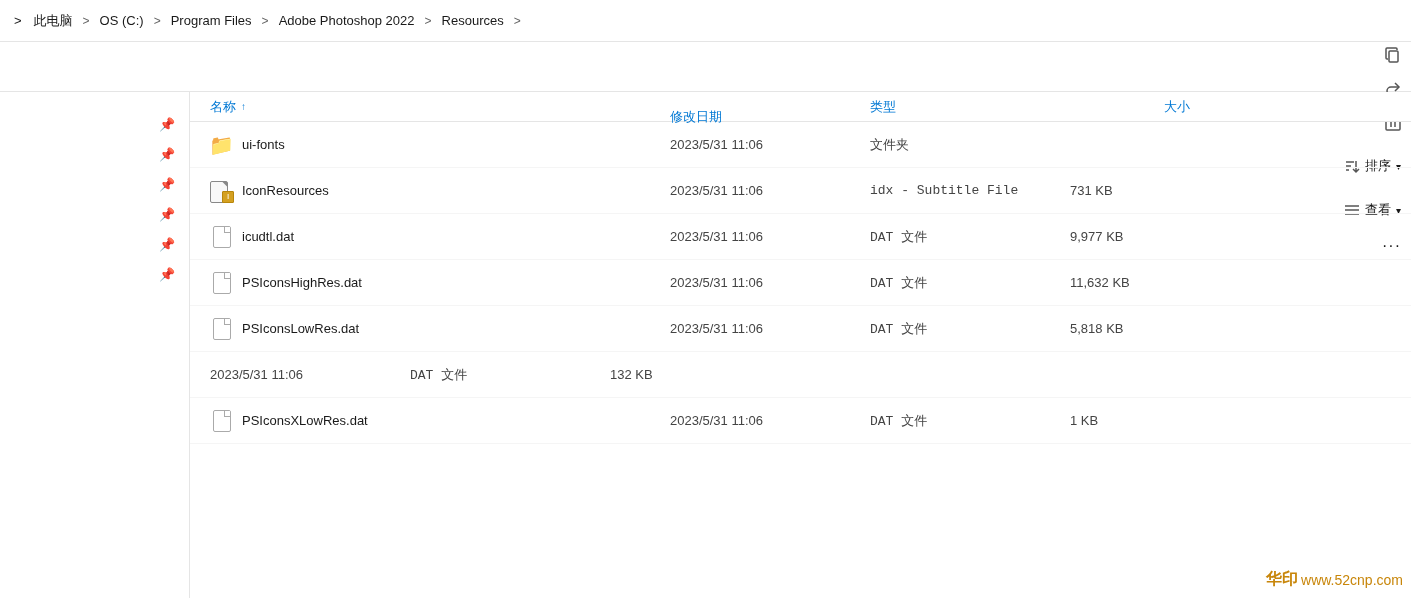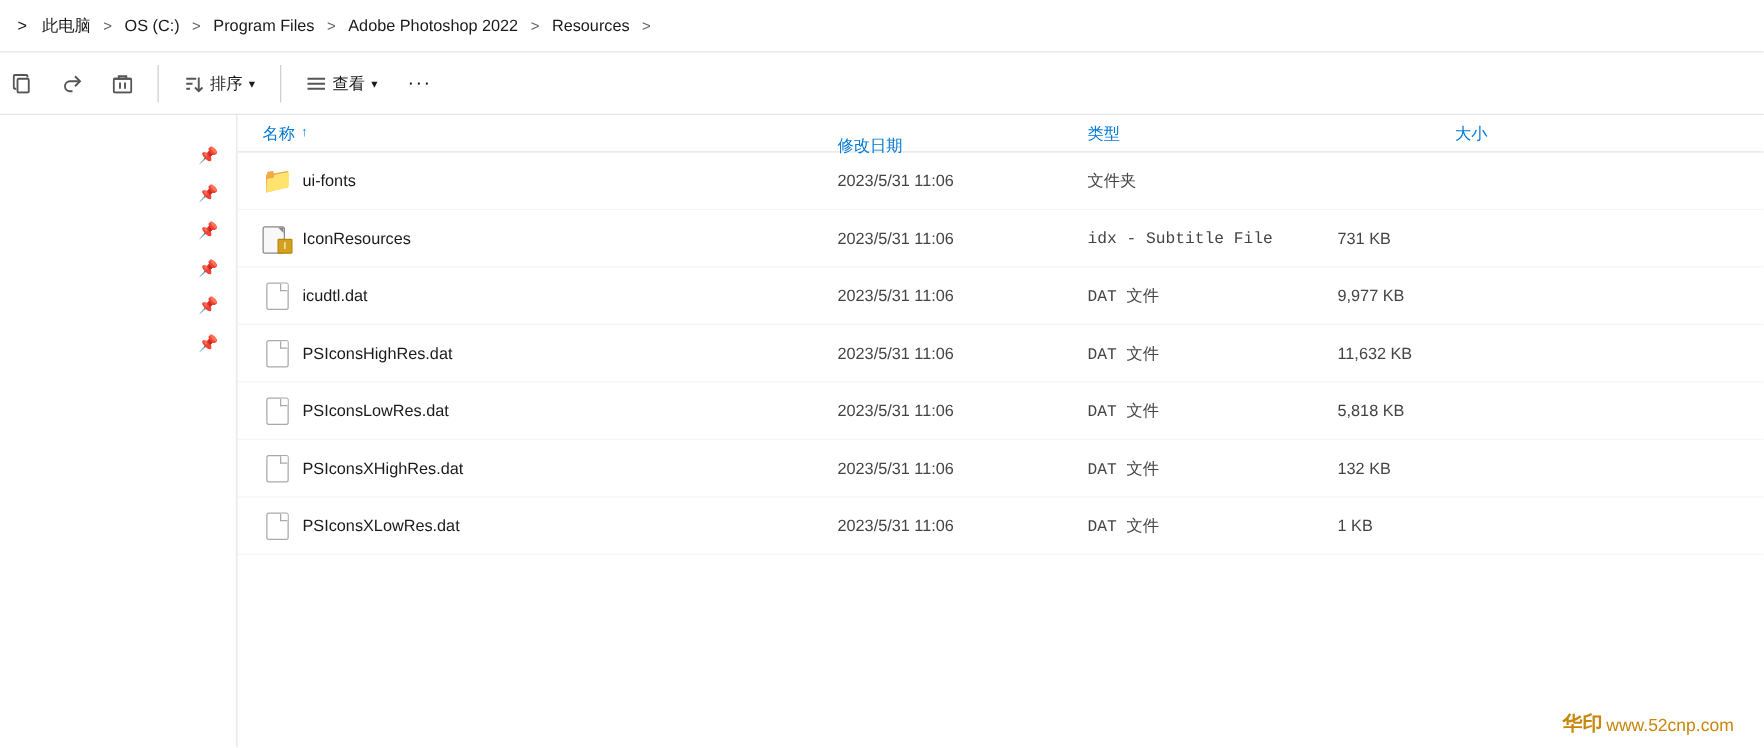--- a/index.html
+++ b/index.html
@@ -42,25 +42,26 @@
 
     .breadcrumb-sep {
       color: #666;
       font-size: 12px;
       padding: 0 2px;
     }
 
     
     .toolbar {
       display: flex;
-      align-items: center;
+      align-items: flex-end;
       height: 50px;
       padding: 0 2px;
       border-bottom: 1px solid #e5e5e5;
       gap: 8px;
+      flex-direction: column;
     }
 
     .toolbar-btn {
       display: flex;
       align-items: center;
       gap: 5px;
       padding: 5px 8px;
       border: none;
       background: transparent;
       cursor: pointer;
@@ -212,21 +213,21 @@
     .file-size-cell {
       flex: 0 0 120px;
       font-size: 13px;
       color: #444;
     }
 
     
     .watermark {
       position: fixed;
       bottom: 8px;
-      right: 24px;
+      right: 8px;
       color: #d4a020;
       font-size: 11px;
       display: flex;
       align-items: center;
       gap: 3px;
     }
 
     
     .col-name, .col-date, .col-type, .col-size {
       color: #0078d4;
@@ -384,28 +385,20 @@
         <div style="position:absolute;top:0;right:0;width:6px;height:6px;border-left:1.5px solid #aaa;border-bottom:1.5px solid #aaa;background:#fff;"></div>
       </div>
     </div>
       <span>PSIconsLowRes.dat</span>
     </div>
     <div class="file-date-cell">2023/5/31 11:06</div>
     <div class="file-type-cell">DAT 文件</div>
     <div class="file-size-cell">5,818 KB</div>
   </div>
         <div class="file-row">
-    <div class="file-name-cell">
-      <div class="file-icon">
-      <div style="width:18px;height:22px;border:1.5px solid #aaa;border-radius:2px;background:#fff;position:relative;">
-        <div style="position:absolute;top:0;right:0;width:6px;height:6px;border-left:1.5px solid #aaa;border-bottom:1.5px solid #aaa;background:#fff;"></div>
-      </div>
-    </div>
-      <span>PSIconsXHighRes.dat</span>
-    </div>
     <div class="file-date-cell">2023/5/31 11:06</div>
     <div class="file-type-cell">DAT 文件</div>
     <div class="file-size-cell">132 KB</div>
   </div>
         <div class="file-row">
     <div class="file-name-cell">
       <div class="file-icon">
       <div style="width:18px;height:22px;border:1.5px solid #aaa;border-radius:2px;background:#fff;position:relative;">
         <div style="position:absolute;top:0;right:0;width:6px;height:6px;border-left:1.5px solid #aaa;border-bottom:1.5px solid #aaa;background:#fff;"></div>
       </div>

